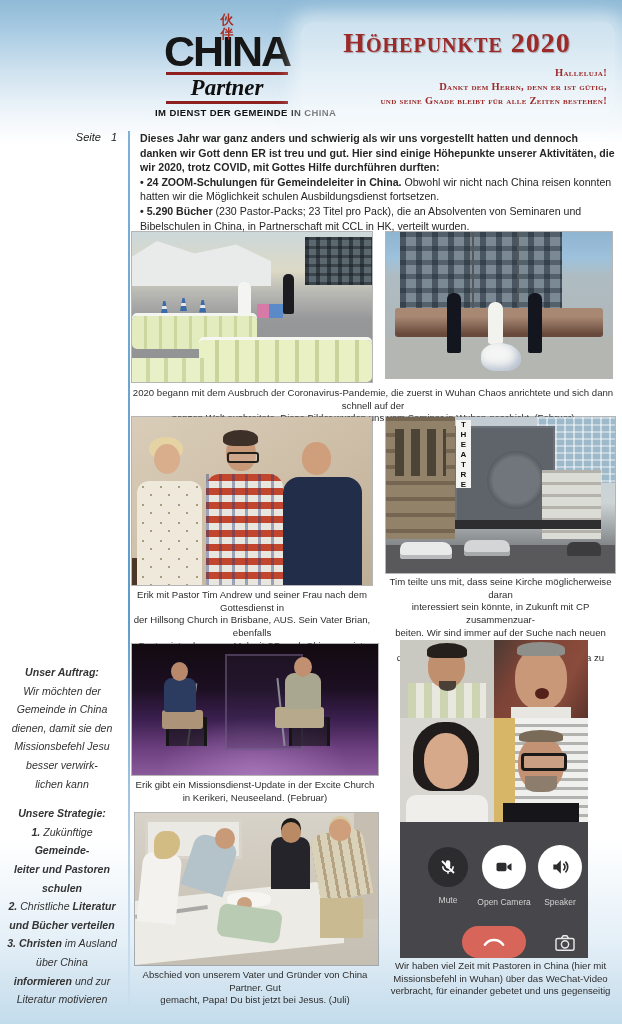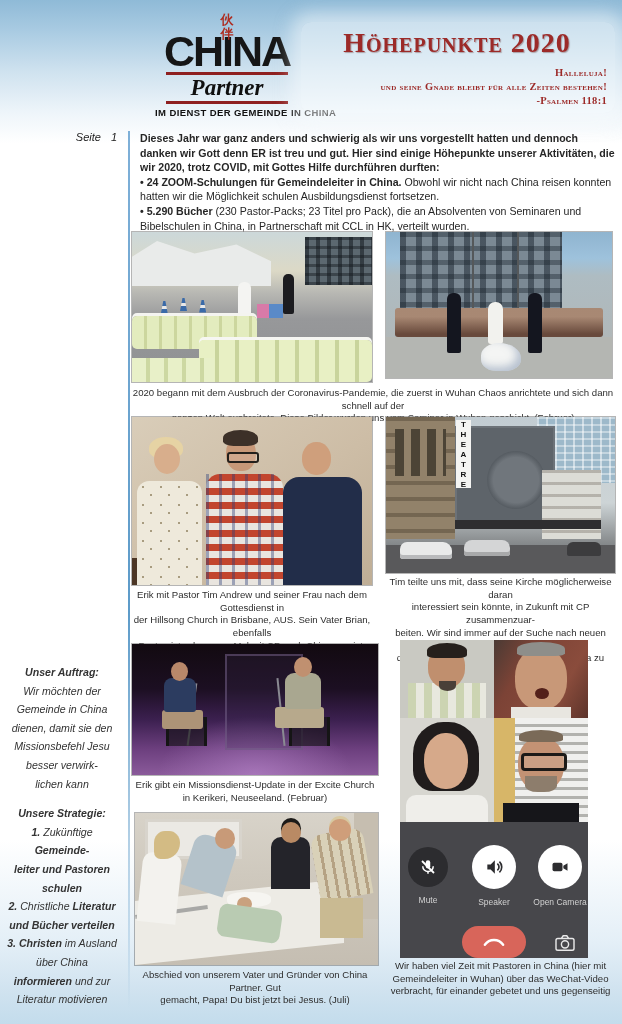--- a/index.html
+++ b/index.html
@@ -150,21 +150,21 @@
   .t3 .top{left:6%;top:74%;width:88%;height:26%;background:#efeeea;border-radius:10px 10px 0 0;}
   .t4{left:94px;top:78px;width:94px;height:104px;
     background:linear-gradient(90deg,#d7b668 0 22%,transparent 22%),
       repeating-linear-gradient(180deg,#f0f0ee 0 6px,#b2b2ae 6px 9px);}
   .t4 .face{left:26%;top:18%;width:46px;height:54px;background:#c39274;border-radius:46%;}
   .t4 .hairt{left:27%;top:12%;width:44px;height:12px;background:#7a6a58;border-radius:50% 50% 20% 20%;}
   .t4 .glasses{left:29%;top:34%;width:40px;height:12px;border:3px solid #1c1a18;border-radius:4px;background:rgba(255,255,255,.12);}
   .t4 .beard{left:33%;top:56%;width:32px;height:16px;background:#8d7d6c;border-radius:0 0 40% 40%;}
   .t4 .shirt{left:10%;top:82%;width:80%;height:18%;background:#16161a;}
   .controls{left:0;top:182px;width:188px;height:136px;background:#47474b;}
-  .btn-row{left:0;top:22px;width:100%;height:64px;display:flex;justify-content:space-between;align-items:center;position:absolute;}
+  .btn-row{left:0;top:22px;width:100%;height:64px;display:flex;justify-content:flex-end;align-items:center;position:absolute;}
   .cbtn{position:relative;display:flex;flex-direction:column;align-items:center;width:56px;}
   .circle{position:relative;width:44px;height:44px;border-radius:50%;background:#fff;display:flex;align-items:center;justify-content:center;}
   .circle.dark{width:40px;height:40px;background:#2c2c2f;}
   .clabel{position:relative;margin-top:8px;font-size:8.5px;color:#d2d2d2;white-space:nowrap;}
   .hangup{left:50%;transform:translateX(-50%);bottom:0px;width:64px;height:32px;background:#d8655a;border-radius:17px;
     display:flex;align-items:center;justify-content:center;}
   .flip{right:12px;bottom:6px;width:22px;height:18px;}
   
   .p7{background:linear-gradient(180deg,#d8d3c9 0%,#cfc9be 40%,#c5beb2 100%);}
   .p7 .panel{left:4%;top:4%;width:40%;height:26%;background:#ebe9e4;box-shadow:inset 0 0 0 3px #d8d4cc;}
@@ -199,22 +199,22 @@
     <div class="rule"></div>
     <div class="partner">Partner</div>
     <div class="rule"></div>
     <div class="tagline">IM DIENST DER GEMEINDE IN CHINA</div>
   </div>
 
   <div class="title-block">
     <div class="title">Höhepunkte 2020</div>
     <div class="subtitle">
         <div>Halleluja!</div>
+        <div>Dankt dem Herrn, denn er ist gütig,</div>
         <div>und seine Gnade bleibt für alle Zeiten bestehen!</div>
-        <div>-Psalmen 118:1</div>
       </div>
   </div>
 
   <div class="vline"></div>
   <div class="seite"><span>Seite</span><span class="num">1</span></div>
 
   <div class="intro">
     <p><span class="b">Dieses Jahr war ganz anders und schwierig als wir uns vorgestellt hatten und dennoch danken wir Gott denn ER ist treu und gut. Hier sind einige Höhepunkte unserer Aktivitäten, die wir 2020, trotz COVID, mit Gottes Hilfe durchführen durften:</span></p>
     <p><span class="b">• 24 ZOOM-Schulungen für Gemeindeleiter in China.</span><span> Obwohl wir nicht nach China reisen konnten hatten wir die Möglichkeit schulen Ausbildungsdienst fortsetzen.</span></p>
     <p><span class="b">• 5.290 Bücher</span><span> (230 Pastor-Packs; 23 Titel pro Pack), die an Absolventen von Seminaren und Bibelschulen in China, in Partnerschaft mit CCL in HK, verteilt wurden.</span></p>
@@ -368,60 +368,60 @@
                   <line x1="12" y1="18" x2="12" y2="21"></line>
                   <line x1="4" y1="4" x2="20" y2="20" stroke-width="2.4"></line>
                 </g>
               </svg>
           </div>
           <div class="clabel">Mute</div>
         </div>
         <div class="cbtn">
           <div class="circle">
             <svg width="20" height="20" viewBox="0 0 24 24">
+                <g fill="#2c2c2f">
+                  <rect x="3" y="7" width="12" height="10" rx="2"></rect>
+                  <polygon points="16,10.5 21,7.5 21,16.5 16,13.5"></polygon>
+                </g>
+              </svg>
+          </div>
+          <div class="clabel">Open Camera</div>
+        </div>
+        <div class="cbtn">
+          <div class="circle">
+            <svg width="20" height="20" viewBox="0 0 24 24">
                 <g fill="#2c2c2f" stroke="#2c2c2f">
                   <polygon points="4,9 8,9 13,4 13,20 8,15 4,15" stroke="none"></polygon>
                   <path d="M16 8a5 5 0 0 1 0 8" fill="none" stroke-width="2"></path>
                   <path d="M18.5 5.5a9 9 0 0 1 0 13" fill="none" stroke-width="2"></path>
                 </g>
               </svg>
           </div>
           <div class="clabel">Speaker</div>
         </div>
-        <div class="cbtn">
-          <div class="circle">
-            <svg width="20" height="20" viewBox="0 0 24 24">
-                <g fill="#2c2c2f">
-                  <rect x="3" y="7" width="12" height="10" rx="2"></rect>
-                  <polygon points="16,10.5 21,7.5 21,16.5 16,13.5"></polygon>
-                </g>
-              </svg>
-          </div>
-          <div class="clabel">Open Camera</div>
-        </div>
       </div>
       <div class="hangup">
         <svg width="22" height="10" viewBox="0 0 24 10">
             <path d="M2 8 C7 1, 17 1, 22 8" fill="none" stroke="#ffffff" stroke-width="2.6" stroke-linecap="round"></path>
           </svg>
       </div>
       <div class="flip">
         <svg width="22" height="18" viewBox="0 0 24 20">
             <g fill="none" stroke="#e8e8e8" stroke-width="1.6">
               <rect x="2" y="5" width="20" height="13" rx="2"></rect>
               <path d="M8 5 L10 2 L14 2 L16 5"></path>
               <circle cx="12" cy="11.5" r="4"></circle>
             </g>
           </svg>
       </div>
     </div>
   </div>
   <div class="cap" style="left:383px;top:960px;width:235px;">
       <div>Wir haben viel Zeit mit Pastoren in China (hier mit</div>
-      <div>Gemeindeleiter in Wuhan) über das WeChat-Video</div>
+      <div>Missionsbefehl in Wuhan) über das WeChat-Video</div>
       <div>verbracht, für einander gebetet und uns gegenseitig</div>
     </div>
 
   <div class="photo p7" style="left:135px;top:813px;width:243px;height:152px;">
     <div class="panel"></div>
     <div class="door"></div>
     <div class="bed"></div>
     <div class="rail"></div>
     <div class="pillow"></div>
     <div class="elder"></div>

